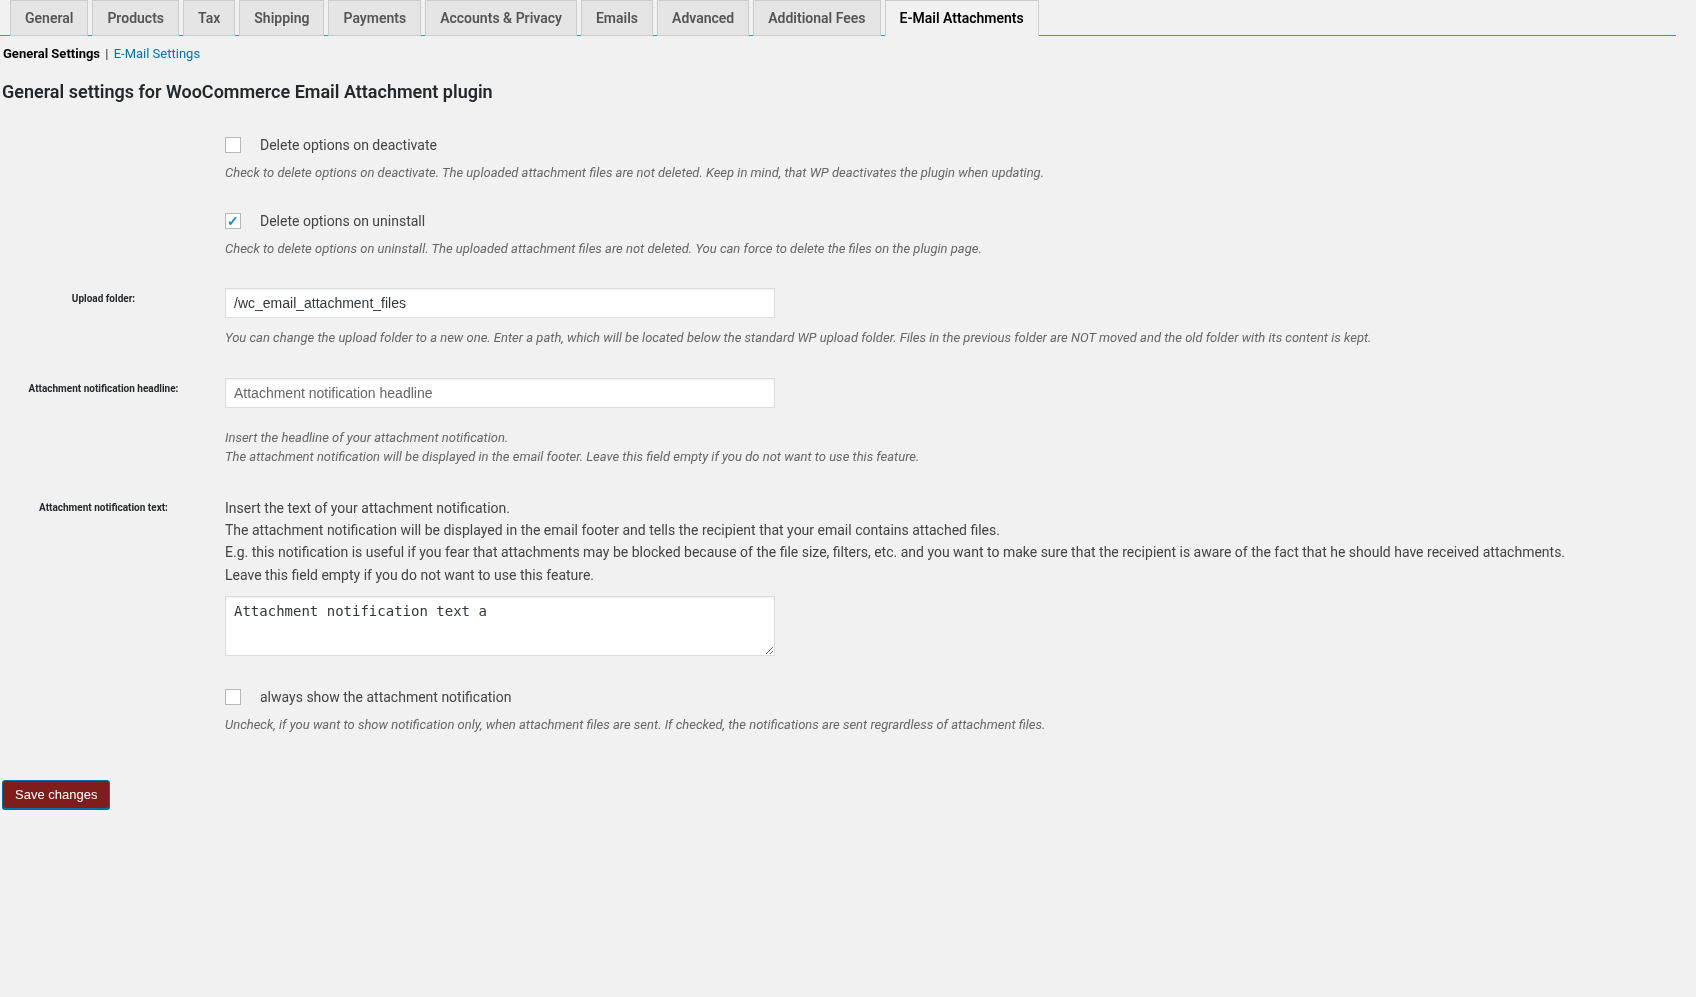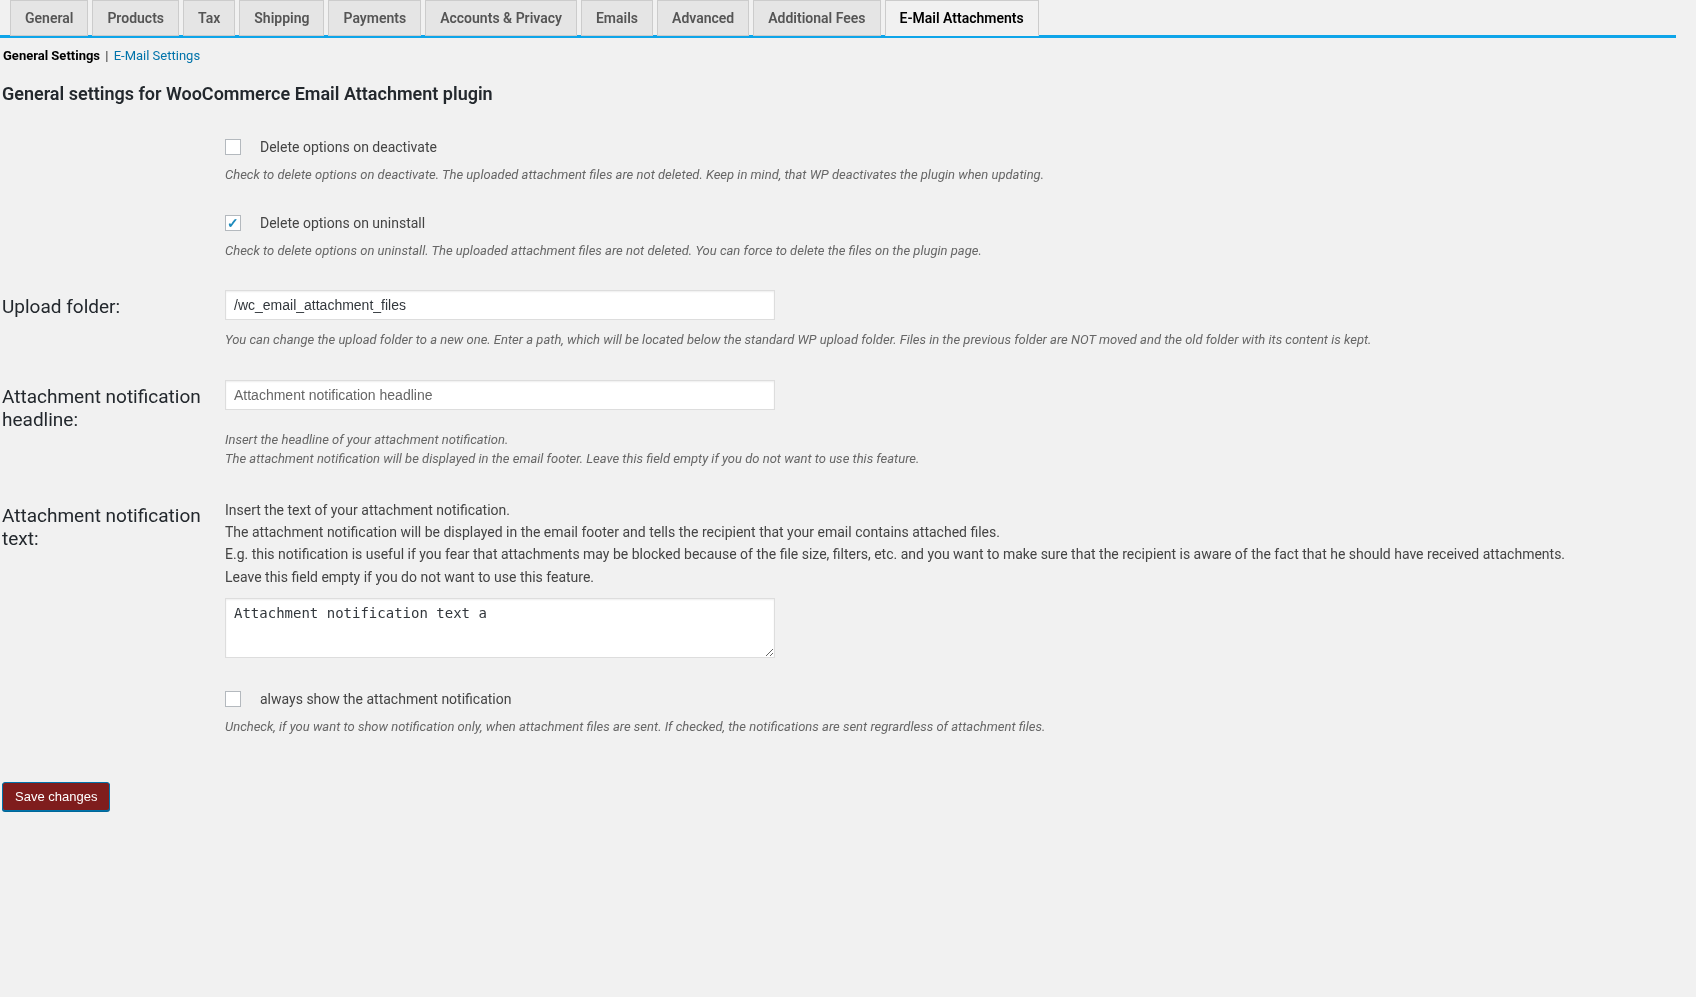--- a/index.html
+++ b/index.html
@@ -12,21 +12,21 @@
       font-size: 13px;
       color: #23282d;
       background: #f1f1f1;
       padding: 0;
     }
     .wrap {
       padding: 0 20px 0 0;
     }
     
     .nav-tab-wrapper {
-      border-bottom: 3px solid #0ea5e9;
+      border-bottom: 1px solid #0ea5e9;
       padding-top: 0;
       margin: 0 0 0 0;
       display: flex;
       flex-wrap: wrap;
       align-items: flex-end;
     }
     .nav-tab {
       display: inline-block;
       padding: 8px 14px;
       margin: 0 4px -1px 0;
@@ -67,26 +67,26 @@
       font-size: 18px;
       font-weight: 600;
       margin: 20px 0 20px 2px;
     }
     .form-table {
       width: 100%;
       border-collapse: collapse;
       clear: both;
     }
     .form-table th {
-      text-align: left;
+      text-align: center;
       vertical-align: top;
       padding: 20px 10px 20px 2px;
       width: 215px;
-      font-weight: 400;
-      font-size: 19px;
+      font-weight: 700;
+      font-size: 10px;
       color: #23282d;
     }
     .form-table td {
       padding: 15px 10px;
       vertical-align: top;
     }
     .checkbox-label {
       display: flex;
       align-items: center;
       gap: 19px;

